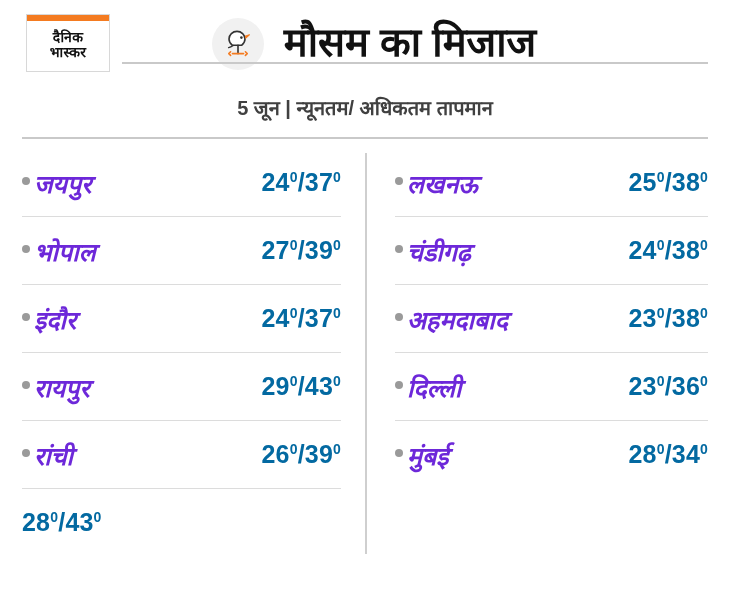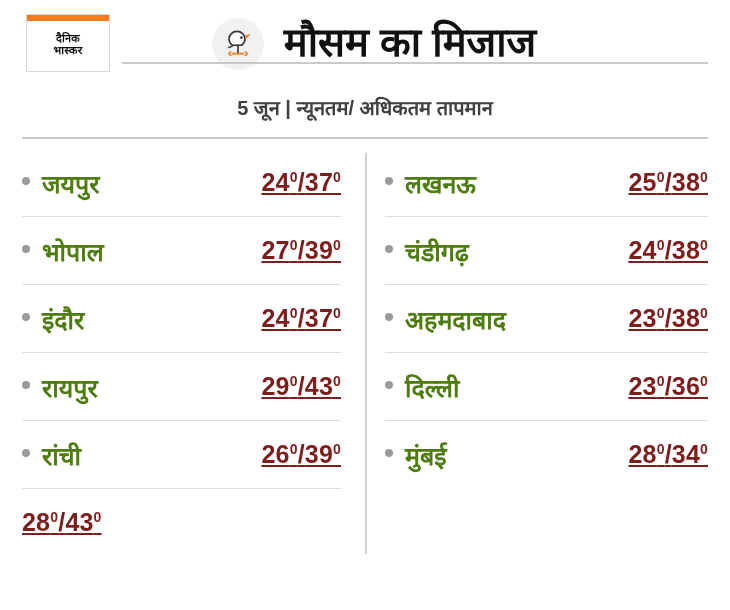--- a/index.html
+++ b/index.html
@@ -55,21 +55,21 @@
   .brand-logo .brand-text {
     flex: 1;
     display: flex;
     flex-direction: column;
     align-items: center;
     justify-content: center;
     line-height: 1.05;
     padding-bottom: 2px;
   }
   .brand-logo .brand-text span {
-    font-size: 11px;
+    font-size: 14px;
     font-weight: bold;
     letter-spacing: 0.3px;
     color: #111;
   }
 
   .title-wrap {
     display: flex;
     align-items: center;
     gap: 20px;
     margin-left: 18px;
@@ -127,21 +127,21 @@
     padding-top: 6px;
   }
   .col {
     width: 50%;
     box-sizing: border-box;
   }
   .col.left {
     padding-right: 24px;
   }
   .col.right {
-    padding-left: 20px;
+    padding-left: 30px;
     text-align: center;
   }
   .col-divider {
     position: absolute;
     left: 50%;
     top: 10px;
     bottom: 2px;
     width: 2px;
     background: #cfcfcf;
   }
@@ -153,41 +153,41 @@
     height: 67px;
     border-bottom: 1px solid #dcdcdc;
   }
   .row:last-child {
     border-bottom: none;
   }
 
   .city {
     display: flex;
     align-items: center;
-    gap: 12px;
+    gap: 4px;
     font-size: 25px;
     font-weight: bold;
-    color: #4d7c0f;
+    color: #6d28d9;
     white-space: nowrap;
+    font-style: italic;
   }
   .bullet {
     width: 8px;
     height: 8px;
     background: #9a9a9a;
     border-radius: 50%;
     flex: none;
     margin-bottom: 4px;
   }
   .temp {
     font-size: 25px;
     font-weight: bold;
-    color: #7f1d1d;
+    color: #0369a1;
     white-space: nowrap;
     letter-spacing: 0.2px;
-    text-decoration: underline;
   }
   .temp sup {
     font-size: 14px;
     vertical-align: super;
     line-height: 0;
   }
 </style>
 </head>
 <body>
 

